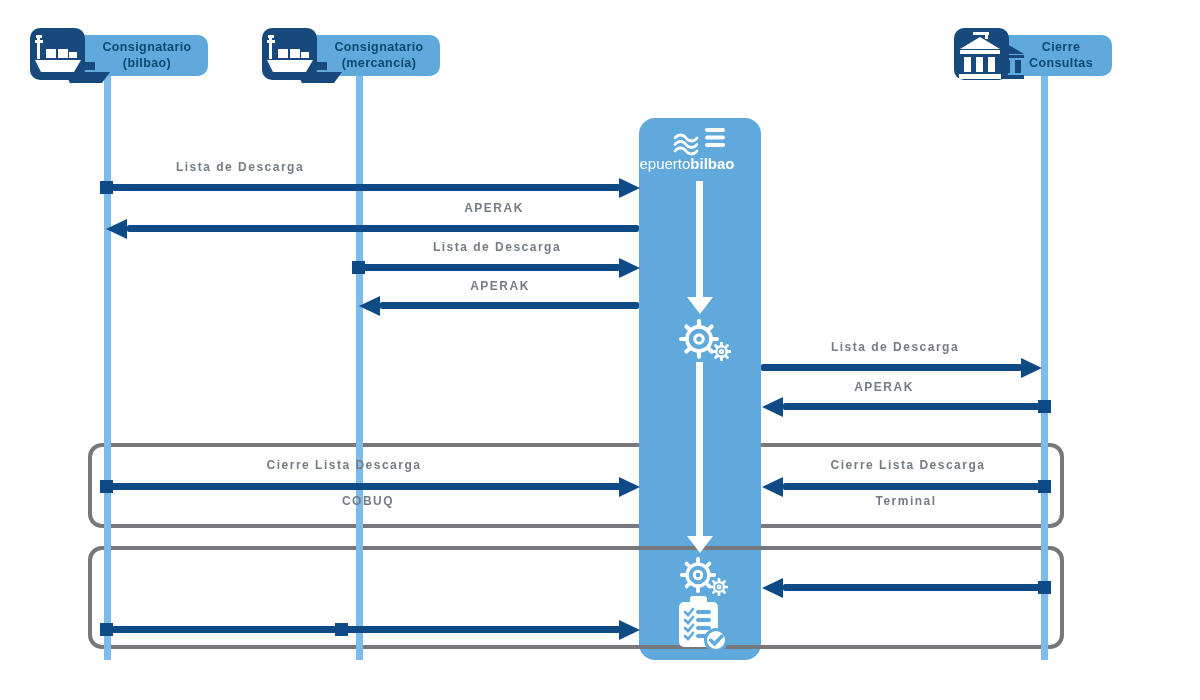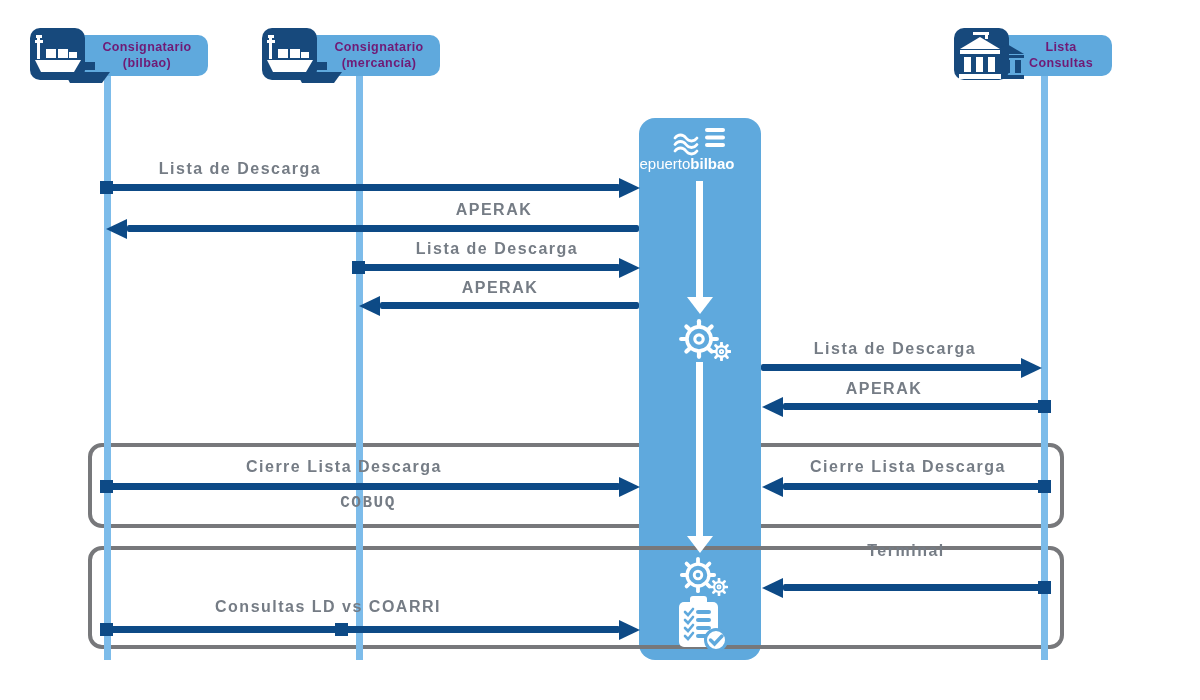--- a/index.html
+++ b/index.html
@@ -29,34 +29,34 @@
   .brand .b{font-weight:bold;}
   .vshaft{position:absolute;left:696px;width:7px;background:#fff;z-index:4;}
   .vhead{position:absolute;left:687px;width:0;height:0;z-index:4;
          border-left:13px solid transparent;border-right:13px solid transparent;
          border-top:17px solid #fff;}
   
   .lifeline{position:absolute;top:76px;width:7px;height:584px;background:var(--lblue);z-index:5;}
   
   .actorbox{position:absolute;top:35px;height:41px;background:var(--blue);border-radius:10px;
             z-index:6;display:flex;flex-direction:column;justify-content:center;
-            text-align:center;color:#701a75;font-weight:bold;font-size:12.5px;
+            text-align:center;color:#0c4a6e;font-weight:bold;font-size:12.5px;
             letter-spacing:.4px;line-height:1.25;box-sizing:border-box;padding-left:28px;}
   .actoricon{position:absolute;top:28px;z-index:7;}
   
   .shaft{position:absolute;height:7px;background:var(--navy);z-index:7;border-radius:2px;}
   .hr{position:absolute;width:0;height:0;z-index:7;
       border-top:10px solid transparent;border-bottom:10px solid transparent;
       border-left:21px solid var(--navy);}
   .hl{position:absolute;width:0;height:0;z-index:7;
       border-top:10px solid transparent;border-bottom:10px solid transparent;
       border-right:21px solid var(--navy);}
   .sq{position:absolute;width:13px;height:13px;background:var(--navy);z-index:8;}
   .mlabel{position:absolute;transform:translateX(-50%);white-space:nowrap;z-index:7;
-          font-size:16px;font-weight:600;letter-spacing:1.5px;color:var(--tgray);}
+          font-size:12px;font-weight:600;letter-spacing:1.5px;color:var(--tgray);}
 </style>
 </head>
 <body>
 
 <div class="stage">
 
   <div class="gbox gbox1" style="top:443px;height:85px;"></div>
   <div class="column"></div>
   <div class="gbox gbox2" style="top:546px;height:103px;"></div>
 
@@ -209,21 +209,21 @@
       <rect x="0" y="5" width="8" height="3"></rect>
       <rect x="1" y="0" width="6" height="3"></rect>
       <rect x="11" y="14" width="10" height="9"></rect>
       <rect x="23" y="14" width="10" height="9"></rect>
       <rect x="34" y="17" width="8" height="6"></rect>
       <polygon points="0,25 46,25 39,37 6,37"></polygon>
     </g>
   </svg>
 
   <div class="actorbox" style="left:982px;width:130px;">
-    <div>Lista</div>
+    <div>Cierre</div>
     <div>Consultas</div>
   </div>
   <svg class="actoricon" style="left:954px;" width="86" height="60" viewBox="0 0 86 60">
     <rect x="0" y="0" width="55" height="52" rx="10" fill="#17497C"></rect>
     <g transform="translate(36,14)" fill="#17497C">
       <polygon points="0,12 17,2 34,12"></polygon>
       <rect x="0" y="13" width="34" height="3"></rect>
       <rect x="3" y="18" width="6" height="13"></rect>
       <rect x="14" y="18" width="6" height="13"></rect>
       <rect x="25" y="18" width="6" height="13"></rect>
@@ -265,31 +265,30 @@
 
   <span class="mlabel" style="left:884px;top:380px;">APERAK</span>
   <div class="shaft" style="left:783px;top:403px;width:261px;"></div>
   <div class="hl" style="left:762px;top:397px;"></div>
   <div class="sq" style="left:1038px;top:400px;"></div>
 
   <span class="mlabel" style="left:344px;top:458px;">Cierre Lista Descarga</span>
   <div class="shaft" style="left:107px;top:483px;width:513px;"></div>
   <div class="hr" style="left:619px;top:477px;"></div>
   <div class="sq" style="left:100px;top:480px;"></div>
-  <span class="mlabel" style="left:368px;top:494px;font-family:Liberation Mono, monospace;">COBUQ</span>
+  <span class="mlabel" style="left:368px;top:494px;">COBUQ</span>
 
   <span class="mlabel" style="left:908px;top:458px;">Cierre Lista Descarga</span>
   <div class="shaft" style="left:783px;top:483px;width:261px;"></div>
   <div class="hl" style="left:762px;top:477px;"></div>
   <div class="sq" style="left:1038px;top:480px;"></div>
-  <span class="mlabel" style="left:906px;top:494px;margin-top:48px;">Terminal</span>
+  <span class="mlabel" style="left:906px;top:494px;">Terminal</span>
 
   <div class="shaft" style="left:783px;top:584px;width:261px;"></div>
   <div class="hl" style="left:762px;top:578px;"></div>
   <div class="sq" style="left:1038px;top:581px;"></div>
 
-  <span class="mlabel" style="left:328px;top:598px;">Consultas LD vs COARRI</span>
   <div class="shaft" style="left:107px;top:626px;width:513px;"></div>
   <div class="hr" style="left:619px;top:620px;"></div>
   <div class="sq" style="left:100px;top:623px;"></div>
   <div class="sq" style="left:335px;top:623px;"></div>
 
 </div>
 
 </body></html>

